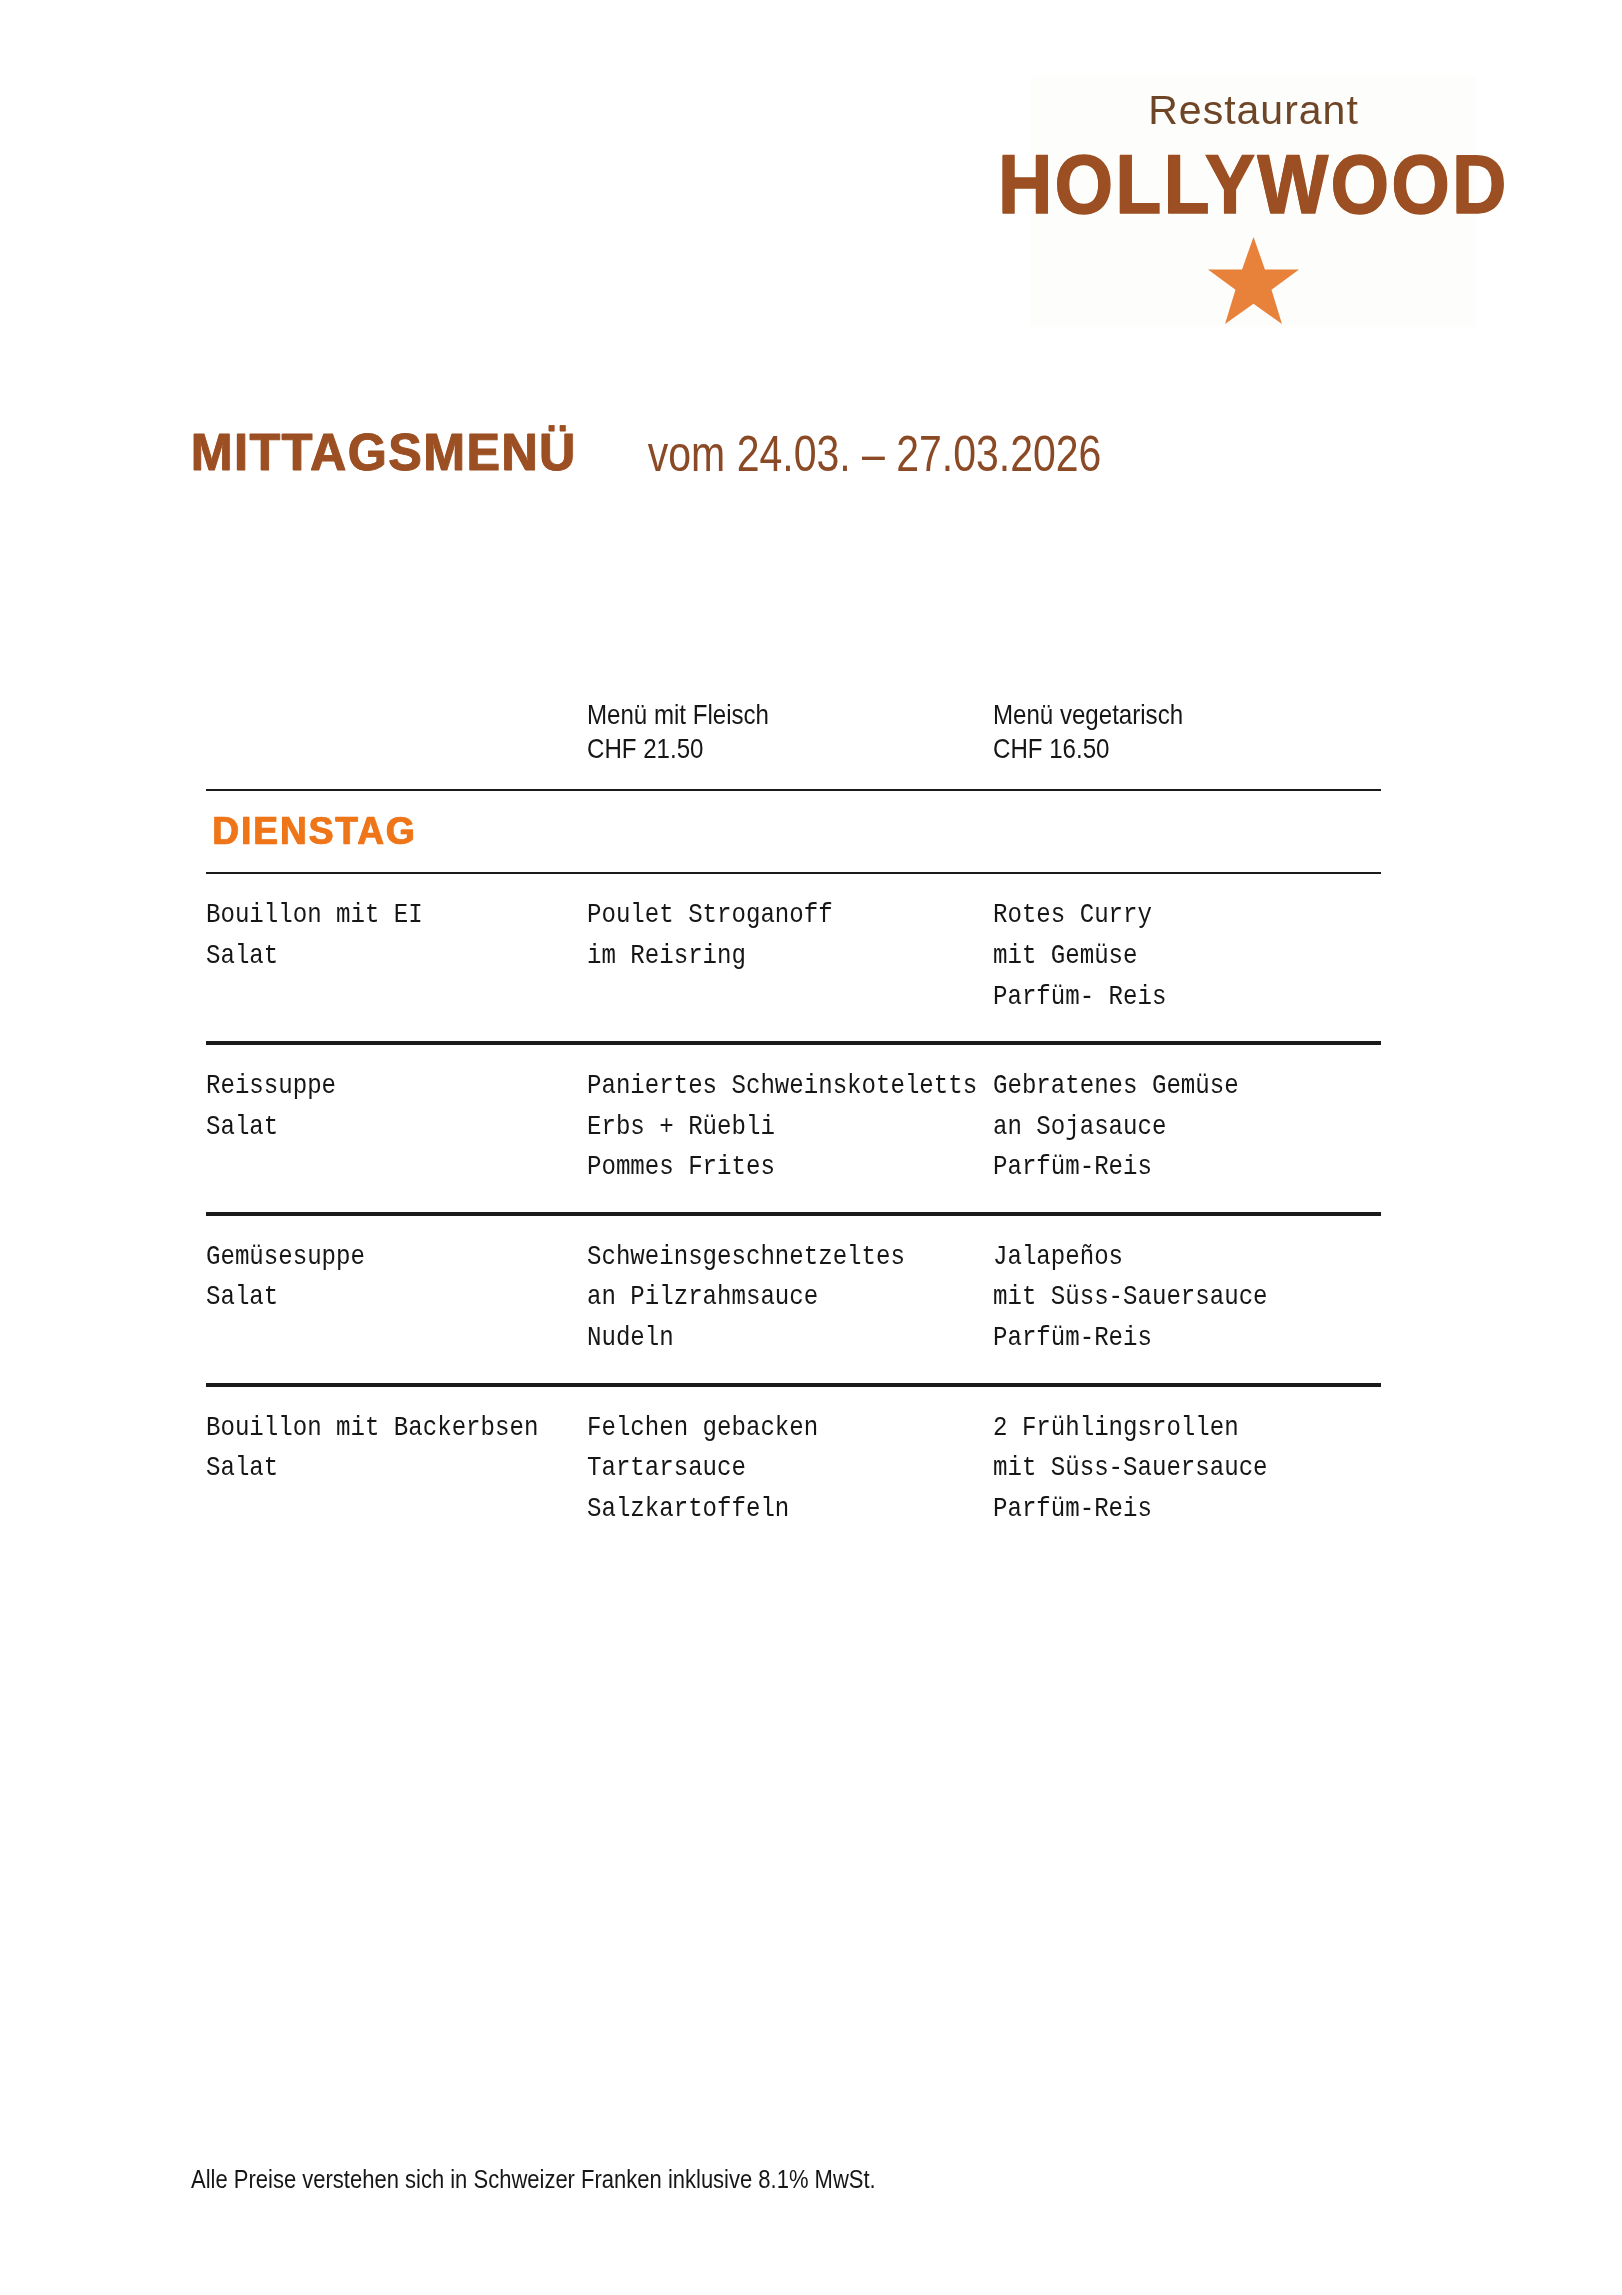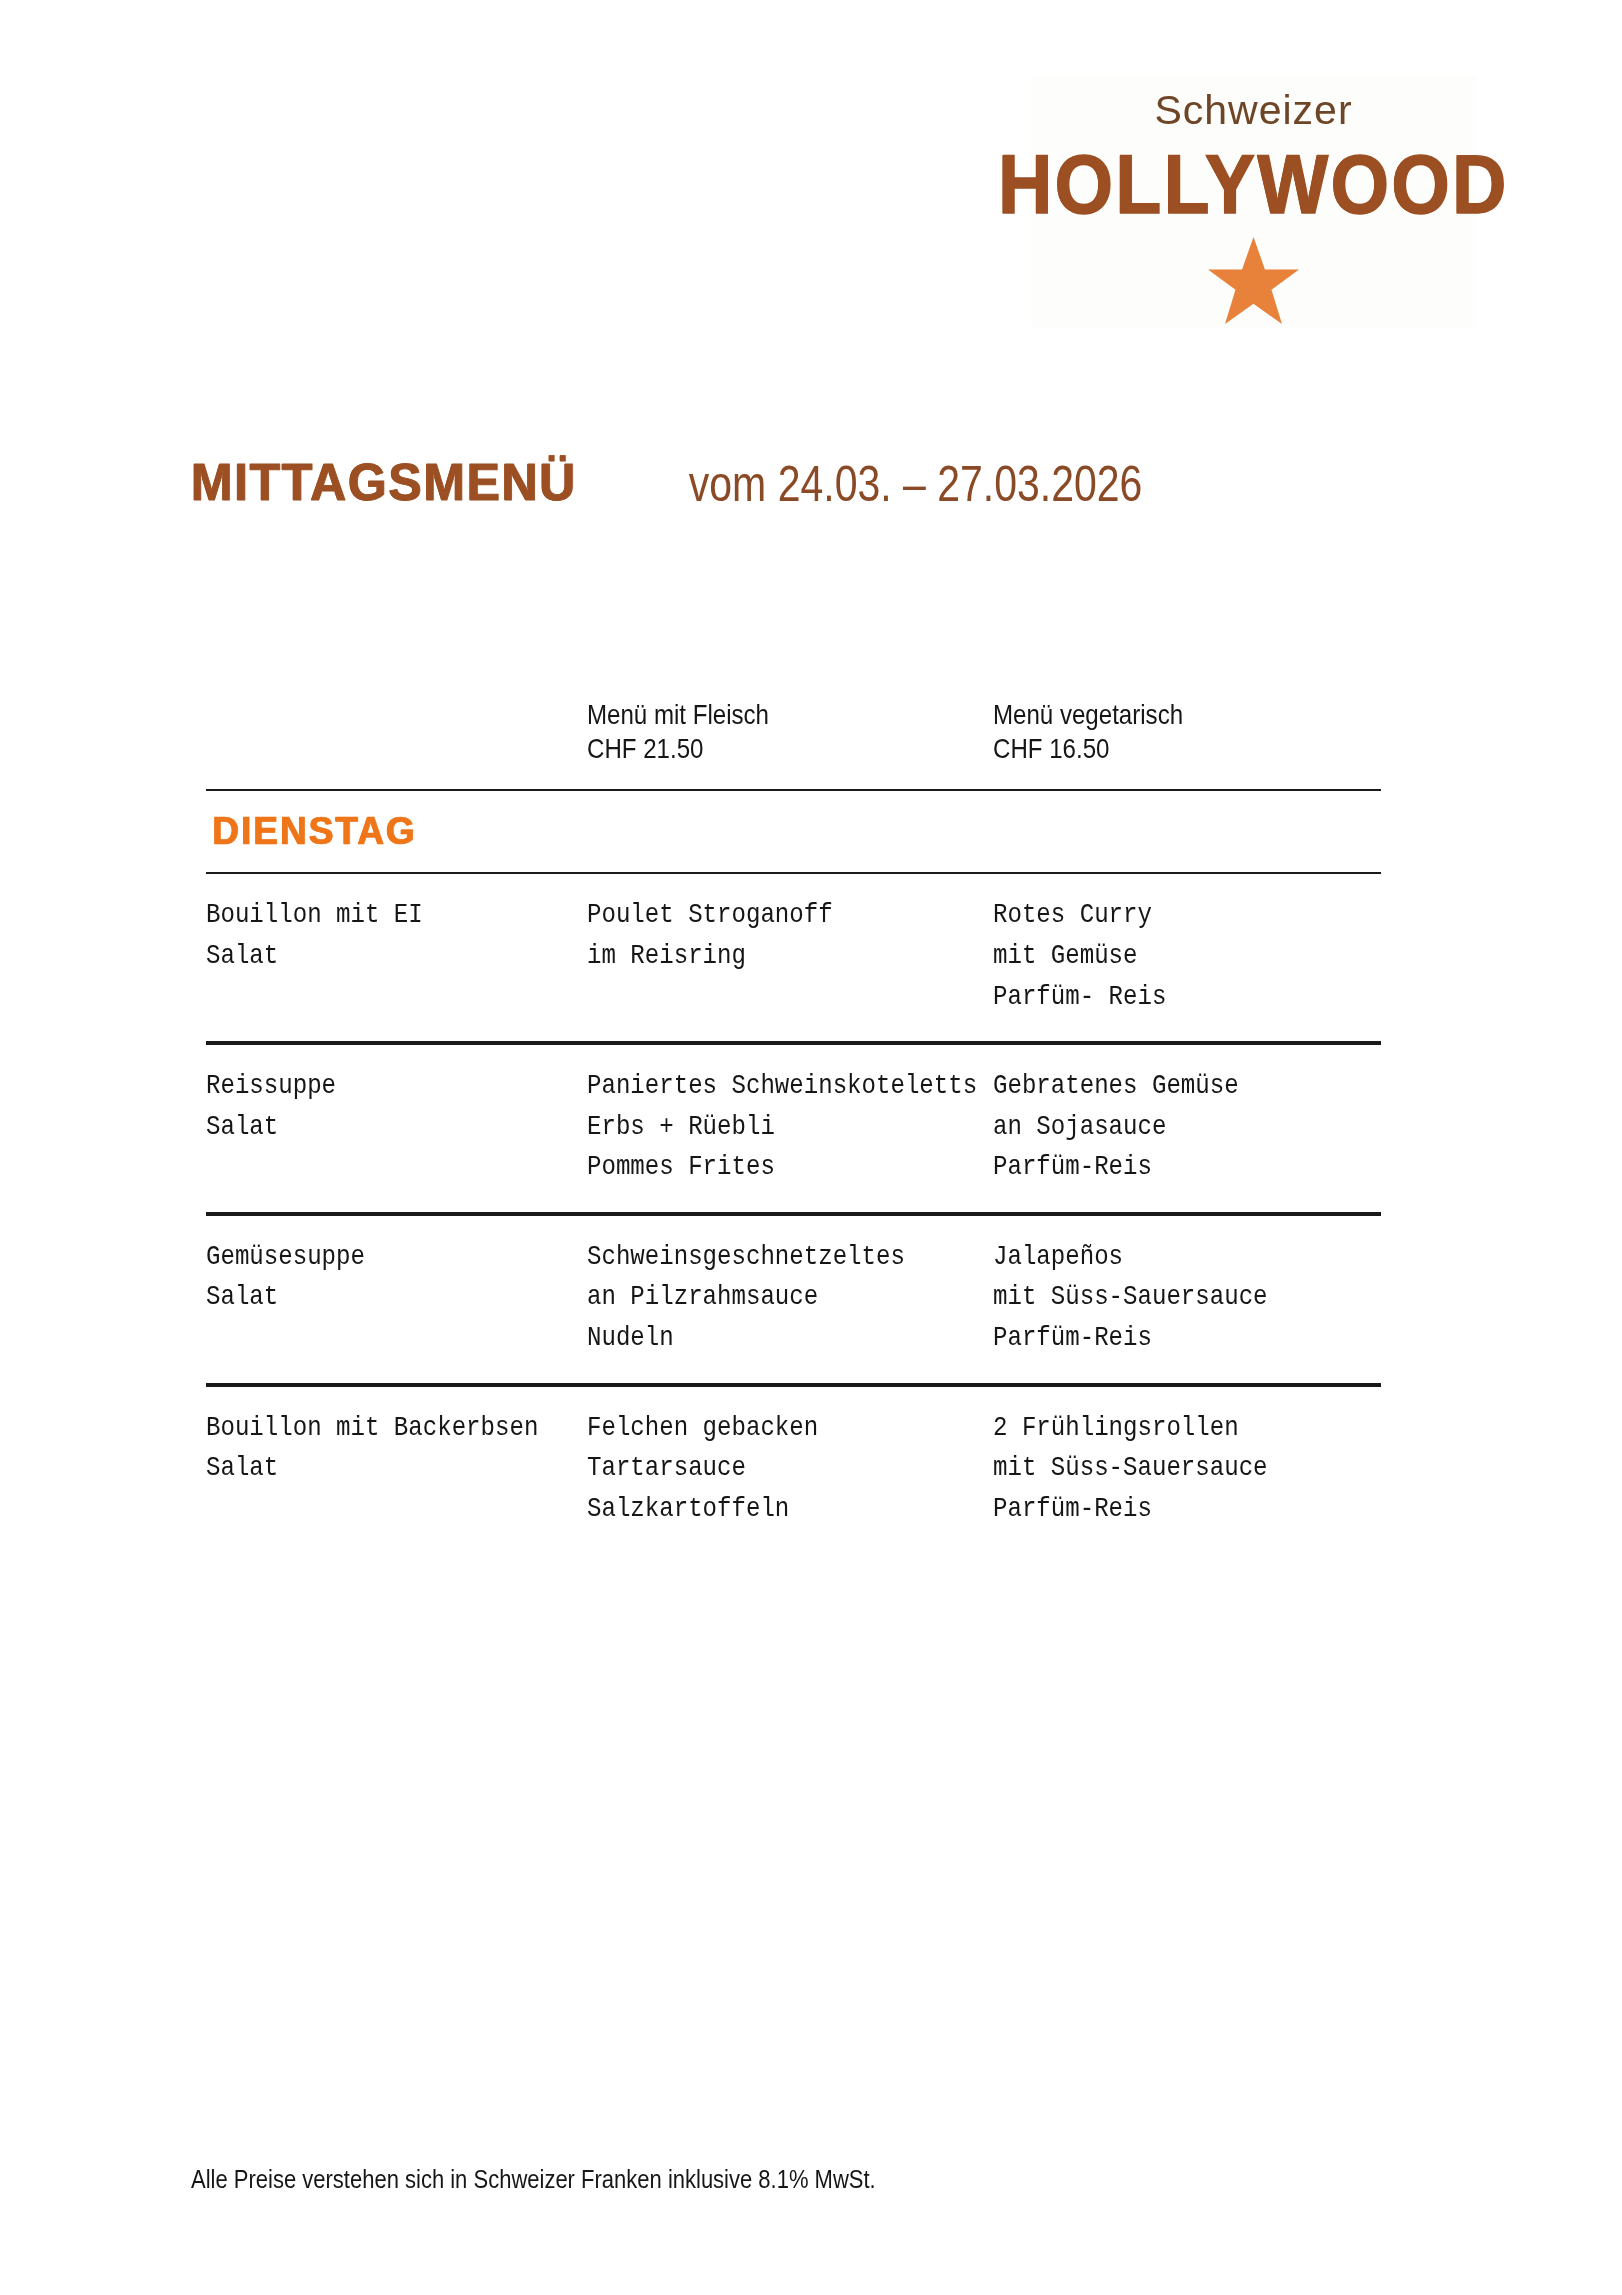--- a/index.html
+++ b/index.html
@@ -57,25 +57,24 @@
     margin-top: 18px;
     width: 97px;
     height: 93px;
     display: block;
   }
 
   
   .title-row {
     position: absolute;
     left: 191px;
-    top: 455px;
+    top: 425px;
     display: flex;
     align-items: center;
     white-space: nowrap;
-    gap: 41px;
   }
   .title-main {
     font-family: "Liberation Sans", sans-serif;
     font-size: 50px;
     font-weight: 700;
     color: #9b4f22;
     letter-spacing: 1.6px;
     transform: scaleY(1.05);
     transform-origin: left bottom;
     -webkit-text-stroke: 0.8px #9b4f22;
@@ -169,21 +168,21 @@
     color: #161616;
     transform: scaleX(0.88);
     transform-origin: left center;
     white-space: nowrap;
   }
 </style>
 </head>
 <body>
 
 <div class="logo-box">
-  <div class="logo-restaurant">Schweizer</div>
+  <div class="logo-restaurant">Restaurant</div>
   <div class="logo-hollywood">HOLLYWOOD</div>
   <svg class="logo-star" viewBox="0 0 100 95" aria-hidden="true">
     <polygon points="50,2 61.8,35.5 97,35.5 68.6,56.5 79.4,92 50,71 20.6,92 31.4,56.5 3,35.5 38.2,35.5" fill="#e8813a"></polygon>
   </svg>
 </div>
 
 <div class="title-row">
   <span class="title-main">MITTAGSMENÜ</span>
   <span class="title-date">vom 24.03. – 27.03.2026</span>
 </div>

